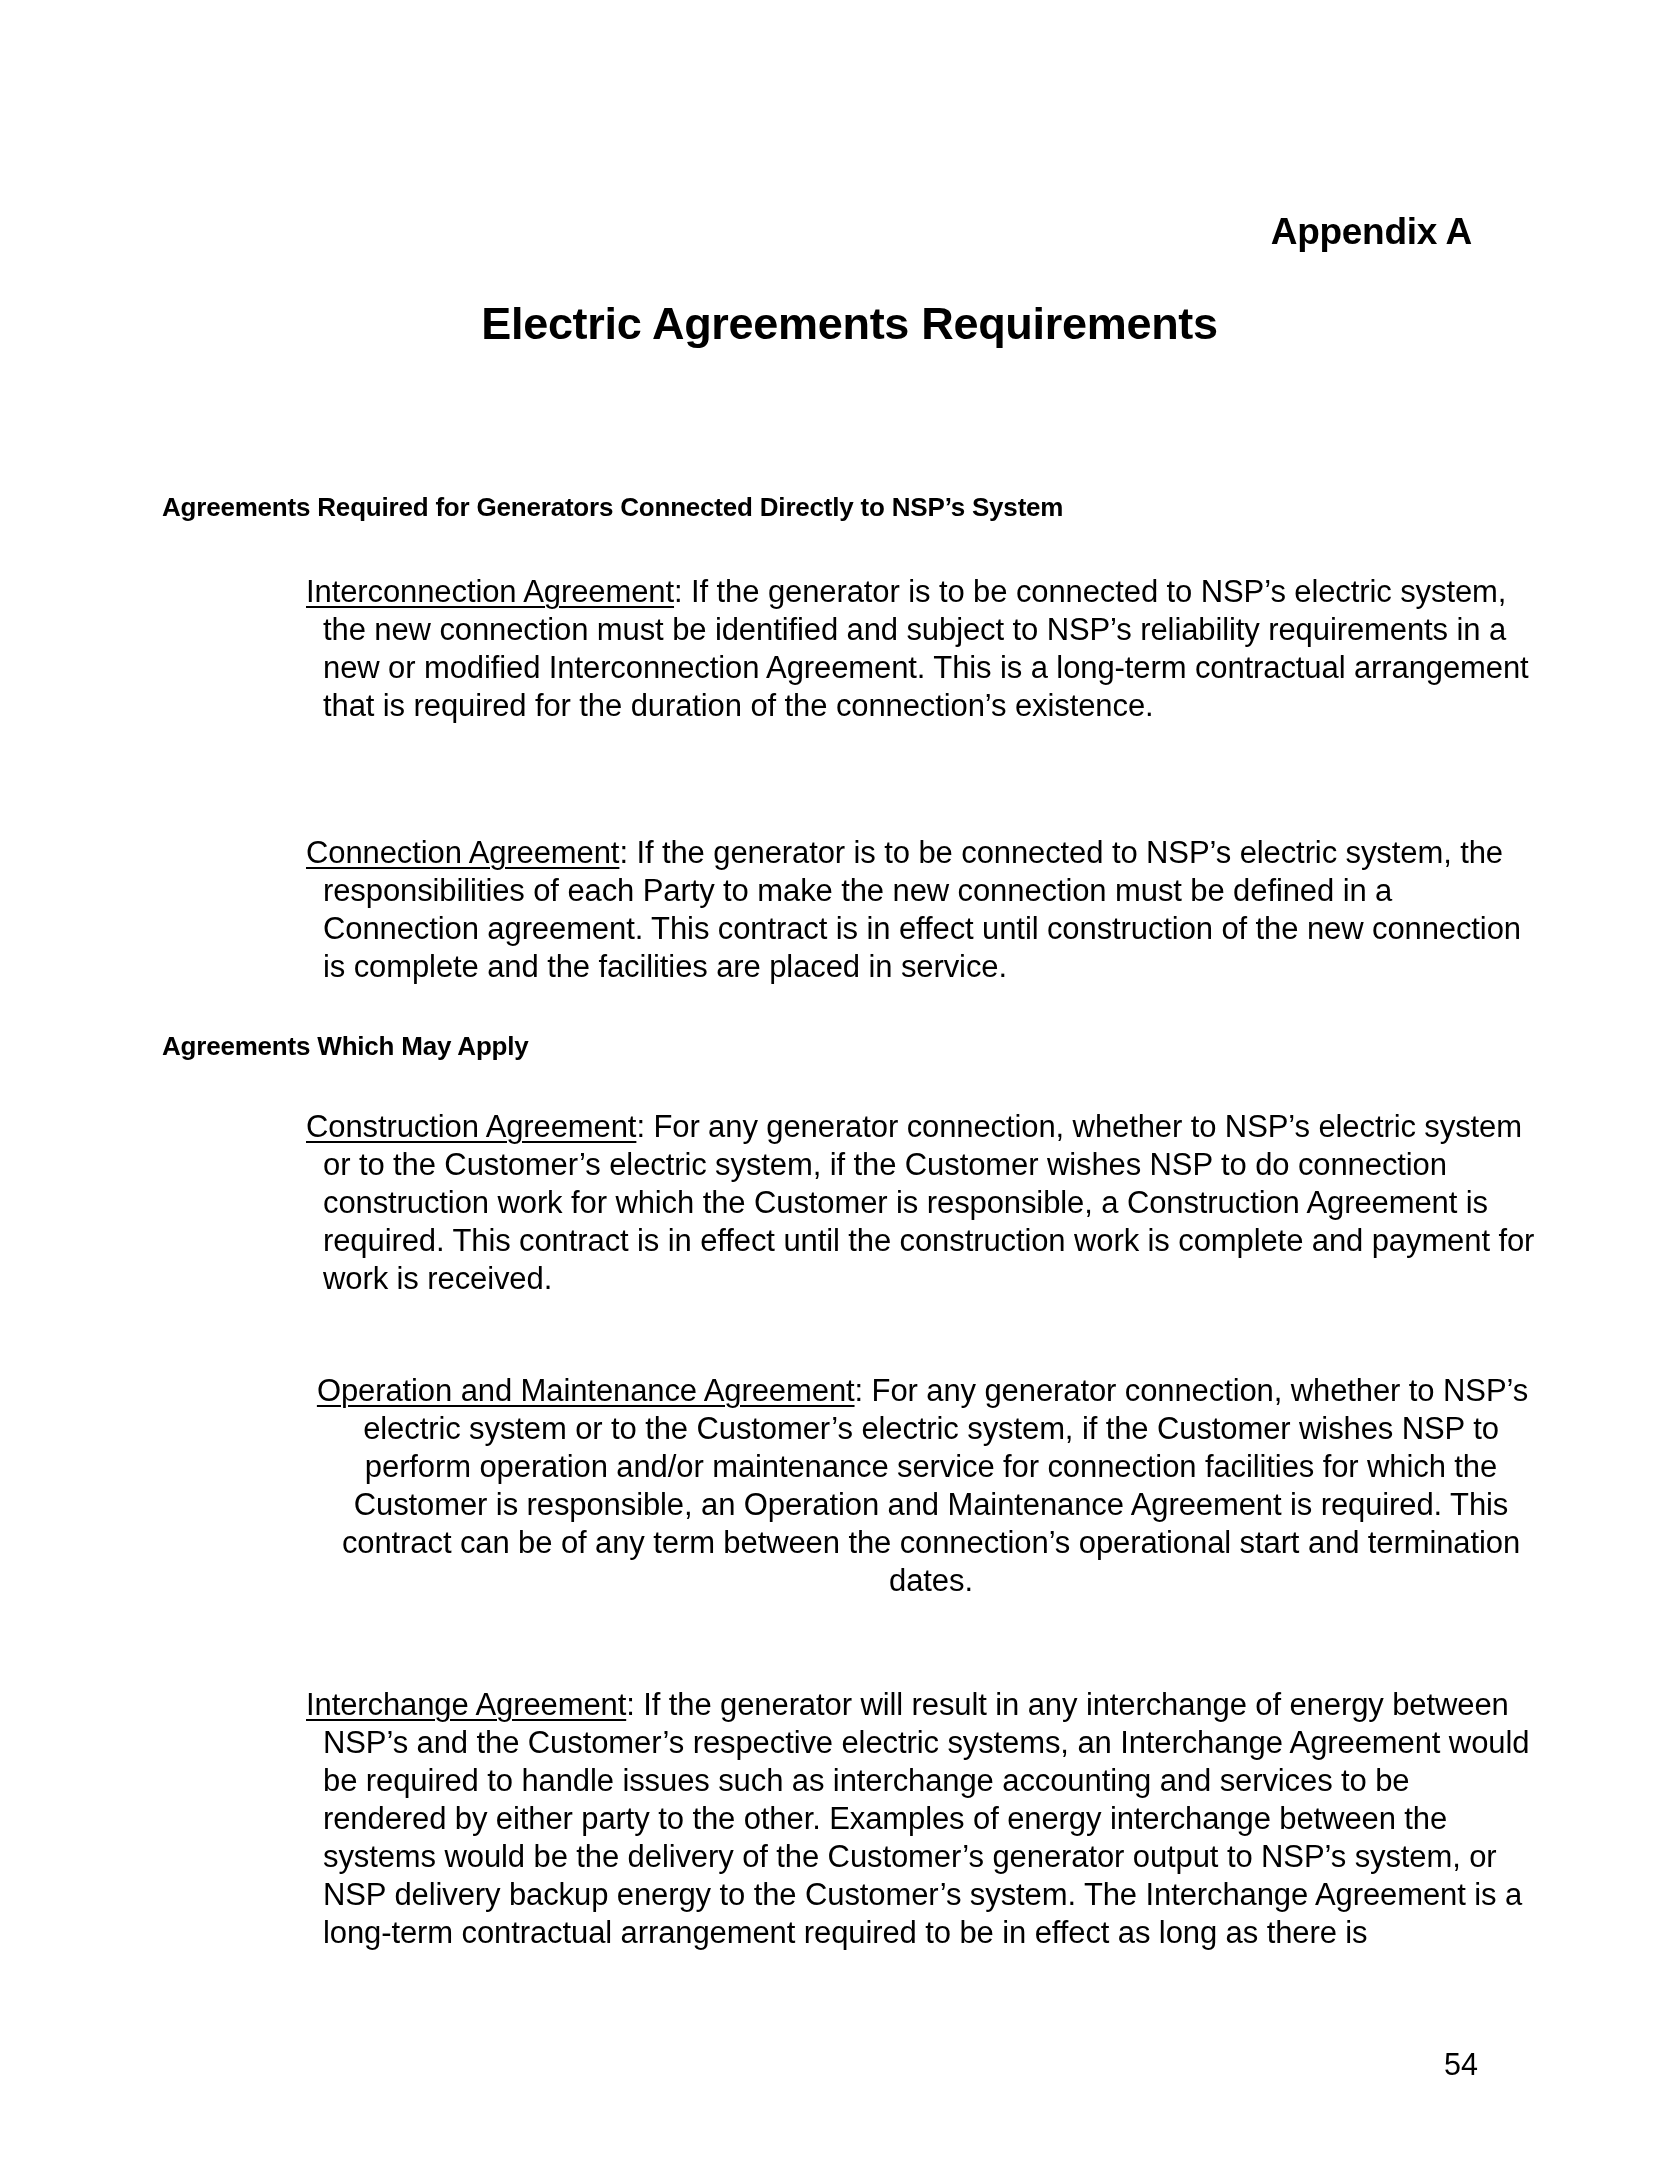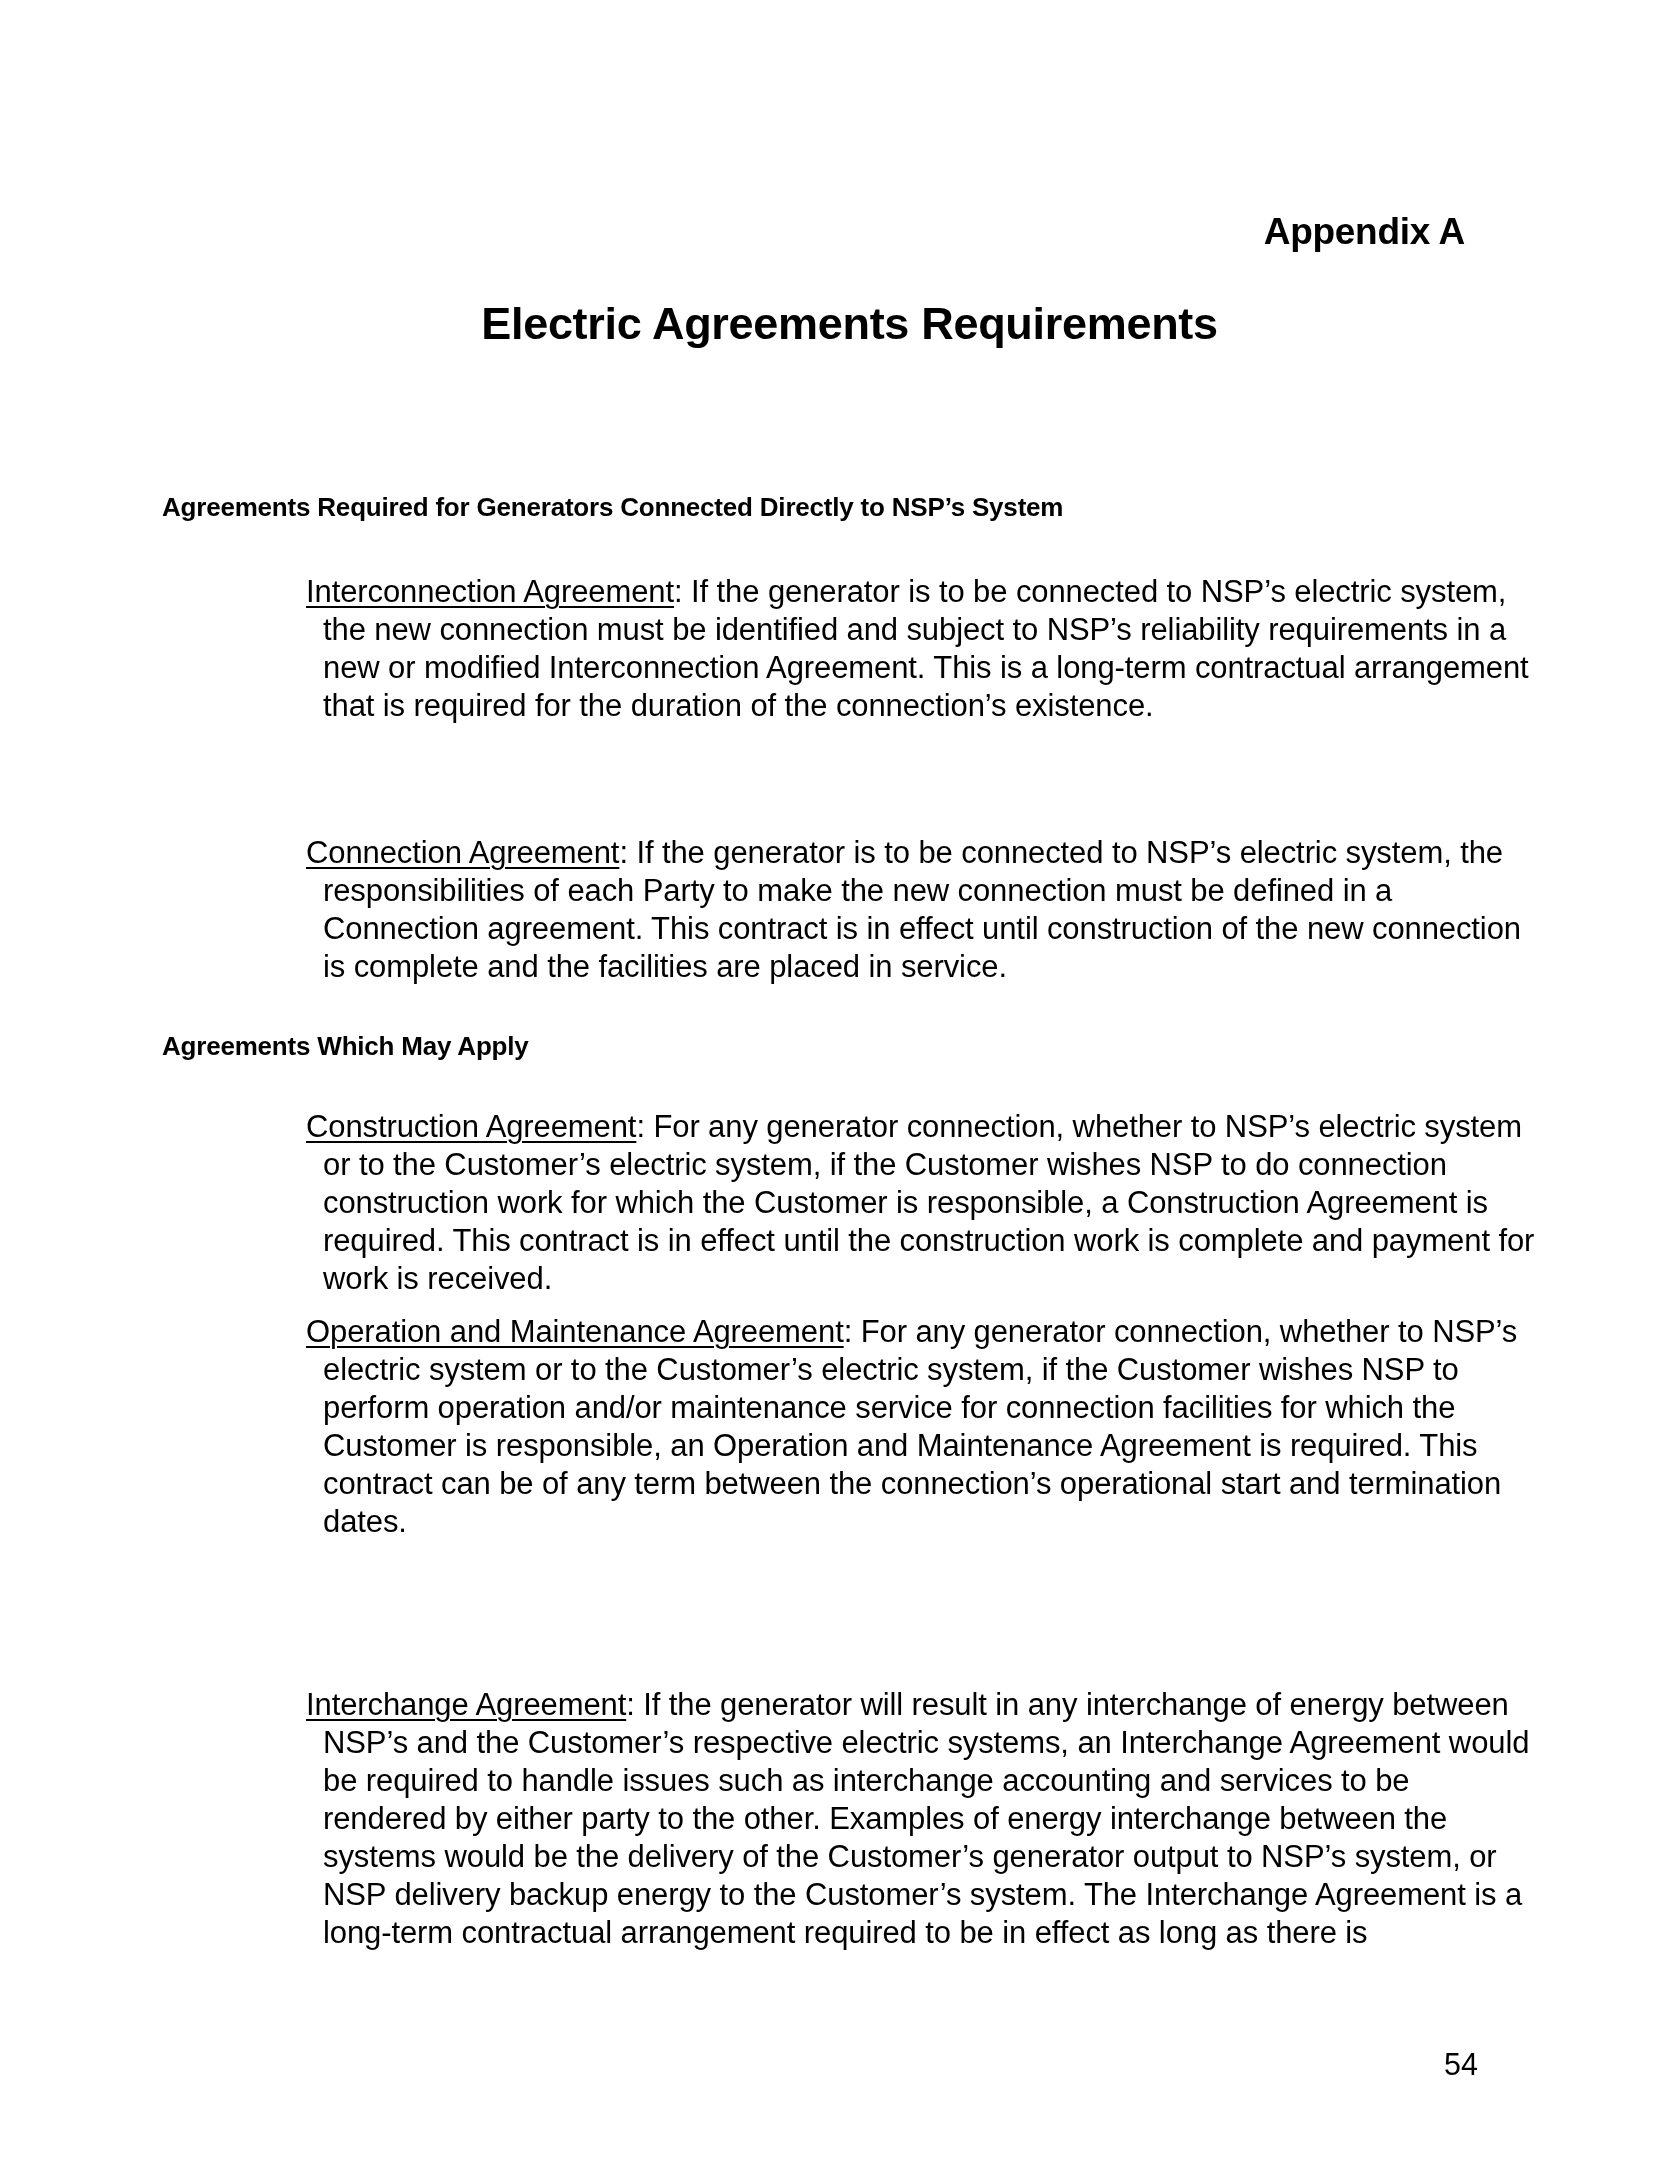--- a/index.html
+++ b/index.html
@@ -1,21 +1,21 @@
 <!DOCTYPE html>
 <html style="font-size:10.6px"><head>
 <meta charset="utf-8">
 <style>
   html, body { margin: 0; padding: 0; background: #ffffff; }
   body {
     width: 1681px; height: 2183px; position: relative; overflow: hidden;
     font-family: "Liberation Sans", sans-serif; color: #000;
   }
   .appendix {
-    position: absolute; right: 216px; top: 211px;
+    position: absolute; right: 209px; top: 211px;
     font-size: 37px; font-weight: bold; letter-spacing: -0.3px;
   }
   .title {
     position: absolute; left: 0; width: 1681px; top: 297px;
     text-align: center; font-weight: bold; font-size: 45px; line-height: 54px;
     letter-spacing: -0.3px;
   }
   .title .line { display: block; margin-left: 18px; }
   .section-heading {
     position: absolute; left: 162px;
@@ -51,21 +51,21 @@
 <div class="para" style="top:834px;">
   <span class="term">Connection Agreement</span><span>: </span><span>If the generator is to be connected to NSP’s electric system, the responsibilities of each Party to make the new connection must be defined in a Connection agreement.  This contract is in effect until construction of the new connection is complete and the facilities are placed in service.</span>
 </div>
 
 <div class="section-heading" style="top:1031px;text-align:center;">Agreements Which May Apply</div>
 
 <div class="para" style="top:1108px;">
   <span class="term">Construction Agreement</span><span>: </span><span>For any generator connection, whether to NSP’s electric system or to the Customer’s electric system, if the Customer wishes NSP to do connection construction work for which the Customer is responsible, a Construction Agreement is required.  This contract is in effect until the construction work is complete and payment for work is received.</span>
 </div>
 
-<div class="para" style="top:1313px;">
+<div class="para" style="top:1372px;text-align:center;">
   <span class="term">Operation and Maintenance Agreement</span><span>:  </span><span>For any generator connection, whether to NSP’s electric system or to the Customer’s electric system, if the Customer wishes NSP to perform operation and/or maintenance service for connection facilities for which the Customer is responsible, an Operation and Maintenance Agreement is required.  This contract can be of any term between the connection’s operational start and termination dates.</span>
 </div>
 
 <div class="para" style="top:1686px;">
   <span class="term">Interchange Agreement</span><span>:  </span><span>If the generator will result in any interchange of energy between NSP’s and the Customer’s respective electric systems, an Interchange Agreement would be required to handle issues such as interchange accounting and services to be rendered by either party to the other.  Examples of energy interchange between the systems would be the delivery of the Customer’s generator output to NSP’s system, or NSP delivery backup energy to the Customer’s system.  The Interchange Agreement is a long-term contractual arrangement required to be in effect as long as there is</span>
 </div>
 
 <div class="page-number">54</div>
 
 

